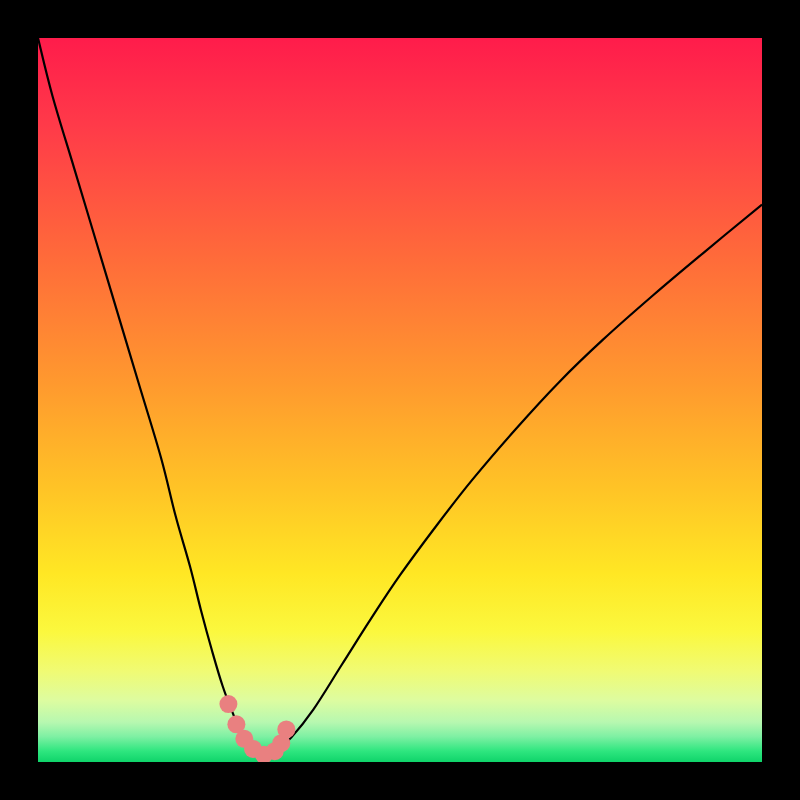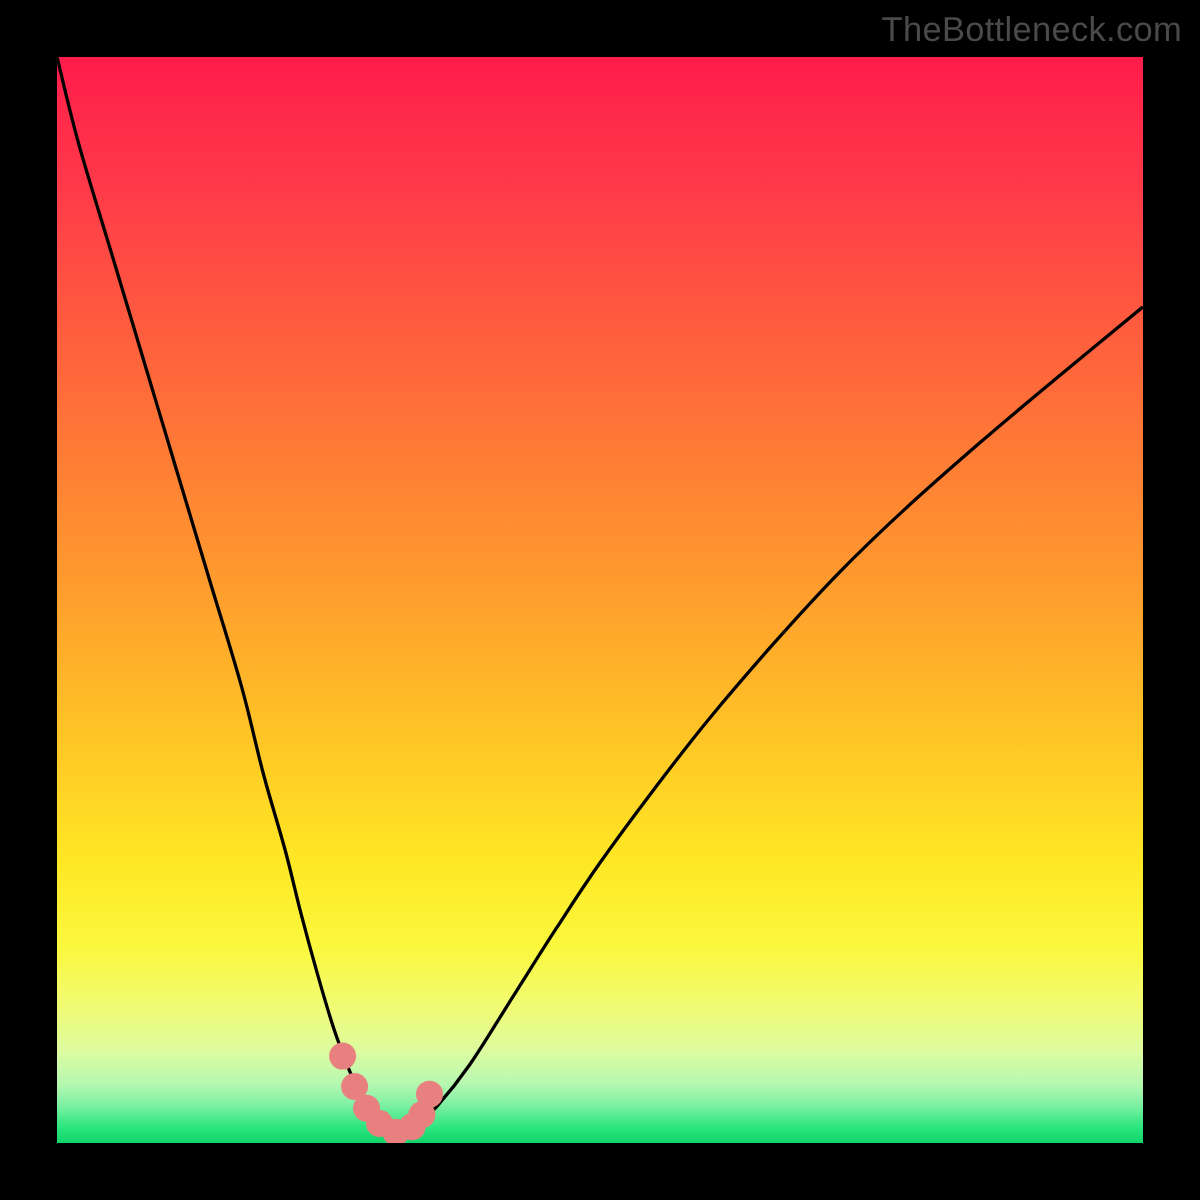--- a/index.html
+++ b/index.html
@@ -39,21 +39,20 @@
   }
   svg {
     display: block;
   }
 </style>
 </head>
 <body>
 
 <div class="frame">
 
-  <div class="watermark">TheBottleneck.com</div>
 
   <div class="plot">
     <svg id="plot-svg" width="724" height="724" viewBox="0 0 724 724">
       <defs>
         <linearGradient id="bg-grad" x1="0" y1="0" x2="0" y2="1">
             <stop offset="0.00%" stop-color="#ff1c4b"></stop>
             <stop offset="12.00%" stop-color="#ff3a49"></stop>
             <stop offset="30.00%" stop-color="#ff6a3a"></stop>
             <stop offset="48.00%" stop-color="#ff9a2e"></stop>
             <stop offset="62.00%" stop-color="#ffc326"></stop>

